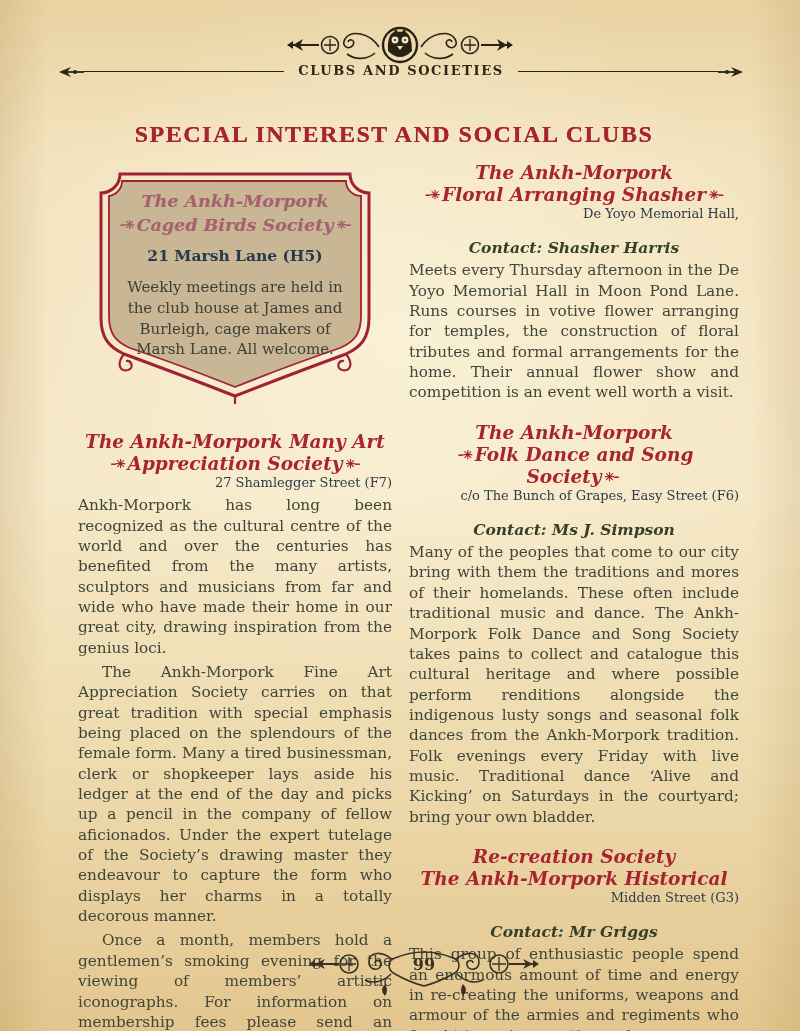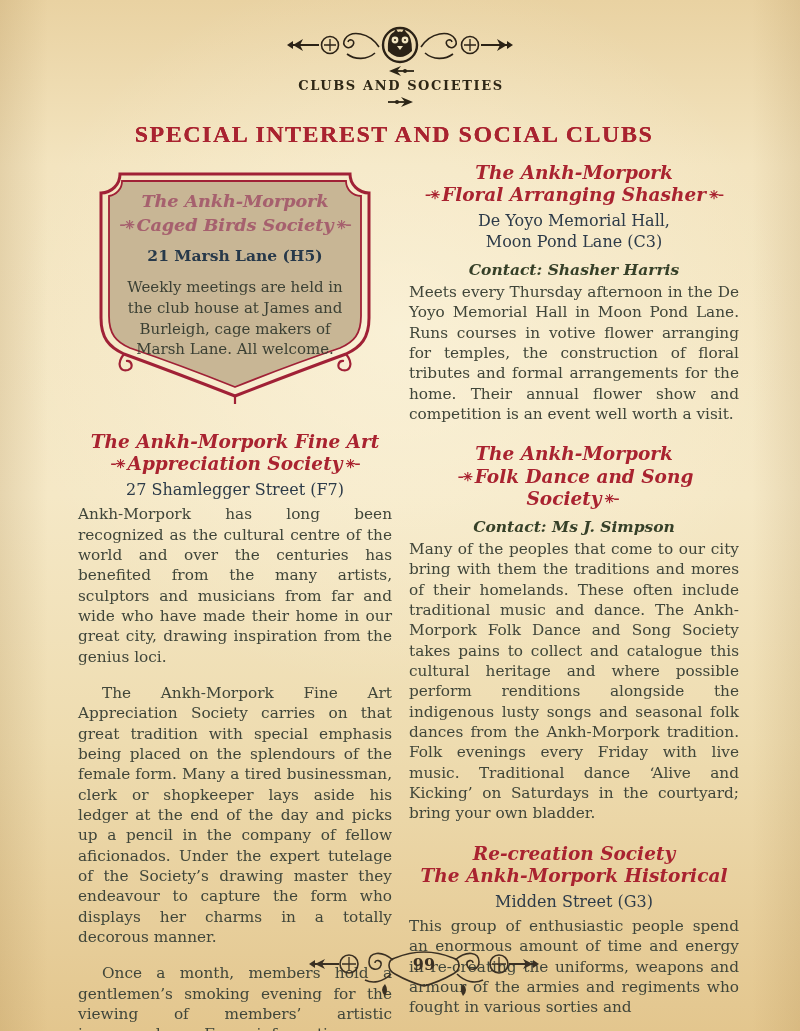--- a/index.html
+++ b/index.html
@@ -5,21 +5,21 @@
   html,body{margin:0;padding:0;}
   .page{
     position:relative; width:800px; height:1031px; overflow:hidden;
     font-family:"DejaVu Serif", serif;
     background:
       linear-gradient(90deg, rgba(150,110,50,0.16) 0%, rgba(150,110,50,0) 6%, rgba(150,110,50,0) 94%, rgba(150,110,50,0.14) 100%),
       radial-gradient(ellipse 70% 50% at 50% 32%, rgba(255,250,232,0.50), rgba(255,250,232,0) 70%),
       linear-gradient(180deg, #e9d2a2 0%, #f3e4bf 16%, #f5e8c6 48%, #eedcb0 72%, #e3c68e 100%);
   }
   .ornament-top{position:absolute; top:24px; left:0; width:100%; text-align:center;}
-  .rule-row{position:absolute; top:64px; left:58px; right:56px; display:flex; align-items:center;flex-direction:column;}
+  .rule-row{position:absolute; top:64px; left:58px; right:56px; display:flex; align-items:center;}
   .rule-line{flex:1; height:0; border-top:1.6px solid #2b2416;}
   .rule-label{
     padding:0 14px; font-size:13px; font-weight:bold; letter-spacing:1.6px;
     color:#2e2716; white-space:nowrap; transform:translateY(-1px);
   }
   .page-title{
     position:absolute; top:121px; left:70px; right:82px; text-align:center;
     font-family:"Liberation Serif","DejaVu Serif",serif;
     font-size:24px; font-weight:bold; letter-spacing:1.5px; color:#a92330;
     text-shadow:0 0 0.6px #a92330;
@@ -39,24 +39,24 @@
   .plaque-address{margin-top:9px; font-size:15.5px; color:#27394a; font-weight:bold;}
   .plaque-body{margin:12px auto 16px; width:228px; font-size:15px; line-height:1.38; color:#3b4034;}
 
   
   .society{margin-top:19px;}
   .soc-heading{
     text-align:center; color:#a92330; font-weight:bold; font-style:italic;
     font-size:18.5px; line-height:1.2;
   }
   .orn{font-style:normal; font-size:12px; letter-spacing:-1px; vertical-align:2px; padding:0 3px;}
-  .soc-address{text-align:center; margin-top:5px; font-size:16px; line-height:1.3; color:#2d3b49;}
-  .soc-contact{text-align:center; margin-top:7px; font-size:15.5px; font-weight:bold; font-style:italic; color:#364028;}
+  .soc-address{text-align:right; font-size:13px; line-height:1.3; color:#2d3b49;}
+  .soc-contact{text-align:center; margin-top:15px; font-size:15.5px; font-weight:bold; font-style:italic; color:#364028;}
   .para{margin:0; margin-top:10px; font-size:15.3px; line-height:1.33; text-align:justify; color:#40463a;}
-  .para.indent{text-indent:24px; margin-top:16px;}
+  .para.indent{text-indent:24px; margin-top:4px;}
   .para.first{margin-top:3px;}
 
   .ornament-bottom{position:absolute; top:940px; left:0; width:100%; text-align:center;padding-left:24px;}
   .num-text{font-family:"DejaVu Serif",serif; font-weight:bold;}
 </style>
 </head>
 <body>
 
 <div class="page">
 
@@ -127,60 +127,61 @@
             <div>The Ankh-Morpork</div>
             <div><span class="orn">–✳</span><span>Caged Birds Society</span><span class="orn">✳–</span></div>
           </div>
           <div class="plaque-address">21 Marsh Lane (H5)</div>
           <div class="plaque-body">Weekly meetings are held in the club house at James and Burleigh, cage makers of Marsh Lane. All welcome.</div>
         </div>
       </div>
 
       <div class="society" style="margin-top:21px;">
         <div class="soc-heading">
-          <div>The Ankh-Morpork Fine Art</div>
+          <div>The Ankh-Morpork Many Art</div>
           <div><span class="orn">–✳</span><span>Appreciation Society</span><span class="orn">✳–</span></div>
         </div>
         <div class="soc-address">27 Shamlegger Street (F7)</div>
         <p class="para first">Ankh-Morpork has long been recognized as the cultural centre of the world and over the centuries has benefited from the many artists, sculptors and musicians from far and wide who have made their home in our great city, drawing inspiration from the genius loci.</p>
         <p class="para indent">The Ankh-Morpork Fine Art Appreciation Society carries on that great tradition with special emphasis being placed on the splendours of the female form. Many a tired businessman, clerk or shopkeeper lays aside his ledger at the end of the day and picks up a pencil in the company of fellow aficionados. Under the expert tutelage of the Society’s drawing master they endeavour to capture the form who displays her charms in a totally decorous manner.</p>
         <p class="para indent">Once a month, members hold a gentlemen’s smoking evening for the viewing of members’ artistic iconographs. For information on membership fees please send an anonymous plain brown SAE to the address above.</p>
       </div>
     </div>
 
     <div class="col-right">
 
       <div class="society" style="margin-top:2px;">
         <div class="soc-heading">
           <div>The Ankh-Morpork</div>
           <div><span class="orn">–✳</span><span>Floral Arranging Shasher</span><span class="orn">✳–</span></div>
         </div>
         <div class="soc-address">
           <div>De Yoyo Memorial Hall,</div>
-          <div>Moon Pond Lane (C3)</div>
         </div>
         <div class="soc-contact">Contact: Shasher Harris</div>
         <p class="para first">Meets every Thursday afternoon in the De Yoyo Memorial Hall in Moon Pond Lane. Runs courses in votive flower arranging for temples, the construction of floral tributes and formal arrangements for the home. Their annual flower show and competition is an event well worth a visit.</p>
       </div>
 
       <div class="society">
         <div class="soc-heading">
           <div>The Ankh-Morpork</div>
           <div><span class="orn">–✳</span><span>Folk Dance and Song Society</span><span class="orn">✳–</span></div>
         </div>
+        <div class="soc-address">c/o The Bunch of Grapes, Easy Street (F6)</div>
         <div class="soc-contact">Contact: Ms J. Simpson</div>
         <p class="para first">Many of the peoples that come to our city bring with them the traditions and mores of their homelands. These often include traditional music and dance. The Ankh-Morpork Folk Dance and Song Society takes pains to collect and catalogue this cultural heritage and where possible perform renditions alongside the indigenous lusty songs and seasonal folk dances from the Ankh-Morpork tradition. Folk evenings every Friday with live music. Traditional dance ‘Alive and Kicking’ on Saturdays in the courtyard; bring your own bladder.</p>
       </div>
 
       <div class="society">
         <div class="soc-heading">
           <div>Re-creation Society</div>
           <div>The Ankh-Morpork Historical</div>
         </div>
         <div class="soc-address">Midden Street (G3)</div>
+        <div class="soc-contact">Contact: Mr Griggs</div>
         <p class="para first">This group of enthusiastic people spend an enormous amount of time and energy in re-creating the uniforms, weapons and armour of the armies and regiments who fought in various sorties and</p>
       </div>
     </div>
   </div>
 
   <div class="ornament-bottom">
     <svg width="250" height="58" viewBox="0 0 250 58">
       <g stroke="#3a3023" fill="none" stroke-width="1.6">
         <path d="M96,18 Q125,6 154,18"></path>
         <path d="M96,18 C88,20 88,30 96,34 Q110,42 125,46 Q140,42 154,34 C162,30 162,20 154,18"></path>

